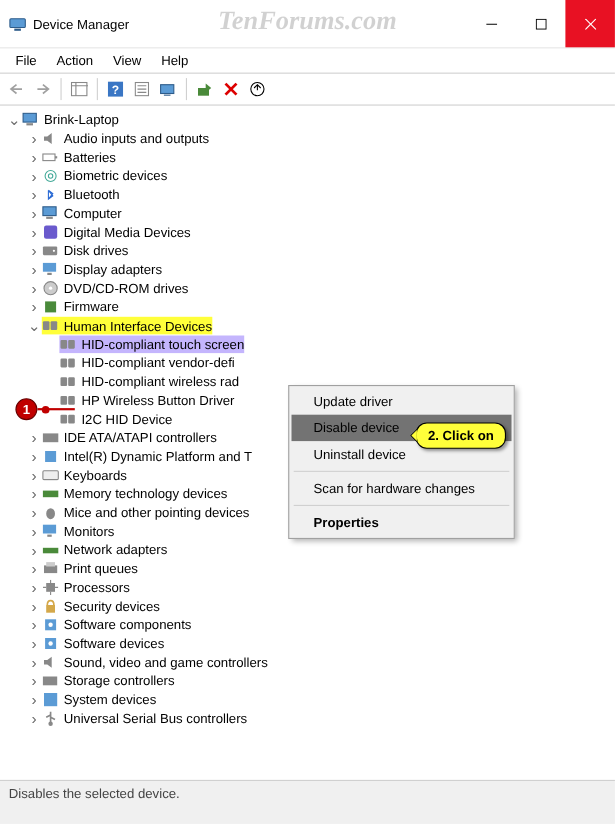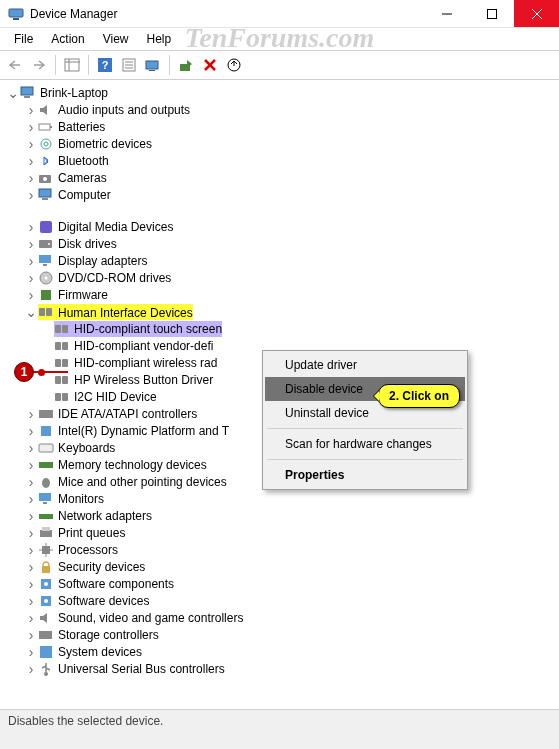--- a/index.html
+++ b/index.html
@@ -1,17 +1,17 @@
 <!DOCTYPE html>
 <html><head>
   <meta charset="utf-8">
   <style>
     * { margin: 0; padding: 0; box-sizing: border-box; font-family: "Segoe UI", Tahoma, sans-serif; }
     body { width: 559px; height: 749px; background: #fff; position: relative; overflow: hidden; }
-    .titlebar { display: flex; align-items: center; height: 28px; background: #fff; border-bottom: 1px solid #e5e5e5; padding-left: 8px; }
+    .titlebar { display: flex; align-items: center; height: 44px; background: #fff; border-bottom: 1px solid #e5e5e5; padding-left: 8px; }
     .titlebar-icon { width: 16px; height: 16px; margin-right: 6px; }
     .titlebar-text { font-size: 12px; color: #000; flex: 1; }
     .titlebar-btns { display: flex; height: 100%; }
     .titlebar-btn { width: 45px; height: 100%; display: flex; align-items: center; justify-content: center; color: #000; font-size: 10px; }
     .titlebar-btn.close { background: #e81123; color: #fff; }
     .menubar { display: flex; height: 22px; padding-left: 6px; align-items: center; gap: 2px; }
     .menu-item { font-size: 12px; padding: 2px 8px; color: #000; }
     .toolbar { display: flex; height: 30px; align-items: center; border: 1px solid #d0d0d0; border-left:none; border-right:none; padding-left: 4px; gap: 2px; }
     .tb-divider { width: 1px; height: 20px; background: #d0d0d0; margin: 0 3px; }
     .tb-btn { width: 22px; height: 22px; display: flex; align-items: center; justify-content: center; border: 1px solid transparent; }
@@ -27,21 +27,21 @@
     .ctx-item { padding: 5px 20px; }
     .ctx-item.hover { background: #737373; }
     .ctx-sep { height: 1px; background: #d0d0d0; margin: 3px 2px; }
     .ctx-item.bold { font-weight: bold; }
     .callout-1 { position: absolute; left: 14px; top: 362px; width: 20px; height: 20px; border-radius: 50%; background: #c00000; color: #fff; font-weight: bold; font-size: 12px; display: flex; align-items: center; justify-content: center; border: 1px solid #600; }
     .callout-dot { position: absolute; left: 38px; top: 369px; width: 7px; height: 7px; border-radius: 50%; background: #c00000; }
     .callout-line { position: absolute; left: 34px; top: 371px; width: 34px; height: 2px; background: #c00000; }
     .callout-2 { position: absolute; left: 378px; top: 384px; background: #ffff3a; border: 1px solid #000; border-radius: 10px; padding: 4px 10px; font-size: 12px; font-weight: bold; box-shadow: 2px 2px 3px rgba(0,0,0,.4); }
     .callout-2::before { content: ""; position: absolute; left: -12px; top: 50%; transform: translateY(-50%); border: 6px solid transparent; border-right-color: #000; }
     .callout-2::after { content: ""; position: absolute; left: -10px; top: 50%; transform: translateY(-50%); border: 5px solid transparent; border-right-color: #ffff3a; }
-    .watermark { position: absolute; left: 50%; top: 22px; transform: translateX(-50%); font-size: 28px; color: rgba(0,0,0,0.18); font-family: Georgia, serif; font-style: italic; font-weight: bold; pointer-events: none; }
+    .watermark { position: absolute; left: 50%; top: 6px; transform: translateX(-50%); font-size: 24px; color: rgba(0,0,0,0.18); font-family: Georgia, serif; font-style: italic; font-weight: bold; pointer-events: none; }
     .statusbar { position: absolute; bottom: 0; left: 0; right: 0; height: 40px; border-top: 1px solid #d0d0d0; font-size: 12px; color: #444; padding: 4px 8px; background: #f0f0f0; }
     svg { display: block; }
   </style>
 </head>
 <body>
 
 <div class="titlebar">
   <span class="titlebar-icon">
     <svg width="16" height="16" viewBox="0 0 16 16">
         <rect x="1" y="3" width="14" height="8" rx="1" fill="#5b9bd5" stroke="#2e5c8a"></rect>
@@ -183,38 +183,28 @@
         <span class="dev-icon">
           <svg width="12" height="14">
             <path d="M4 3 L8 6 L4 11 M4 3 L4 11 L8 8 L4 3" stroke="#2a6ad4" fill="none"></path>
           </svg>
         </span>
         <span>Bluetooth</span>
       </div>
       <div class="tree-row" style="padding-left: 22px;">
         <span class="tw closed"></span>
         <span class="dev-icon">
-          <svg width="16" height="12">
-            <rect x="1" y="3" width="12" height="8" rx="1" fill="#888"></rect>
-            <circle cx="7" cy="7" r="2" fill="#fff"></circle>
-          </svg>
-        </span>
-        <span>Cameras</span>
-      </div>
-      <div class="tree-row" style="padding-left: 22px;">
-        <span class="tw closed"></span>
-        <span class="dev-icon">
           <svg width="16" height="14">
             <rect x="1" y="1" width="12" height="8" fill="#5b9bd5" stroke="#2e5c8a"></rect>
             <rect x="4" y="10" width="6" height="2" fill="#888"></rect>
           </svg>
         </span>
         <span>Computer</span>
       </div>
-      <div class="tree-row" style="padding-left: 22px; margin-top: 15px;">
+      <div class="tree-row" style="padding-left: 22px;">
         <span class="tw closed"></span>
         <span class="dev-icon">
           <svg width="14" height="14">
             <rect x="1" y="1" width="12" height="12" rx="2" fill="#6a5acd"></rect>
           </svg>
         </span>
         <span>Digital Media Devices</span>
       </div>
       <div class="tree-row" style="padding-left: 22px;">
         <span class="tw closed"></span>

